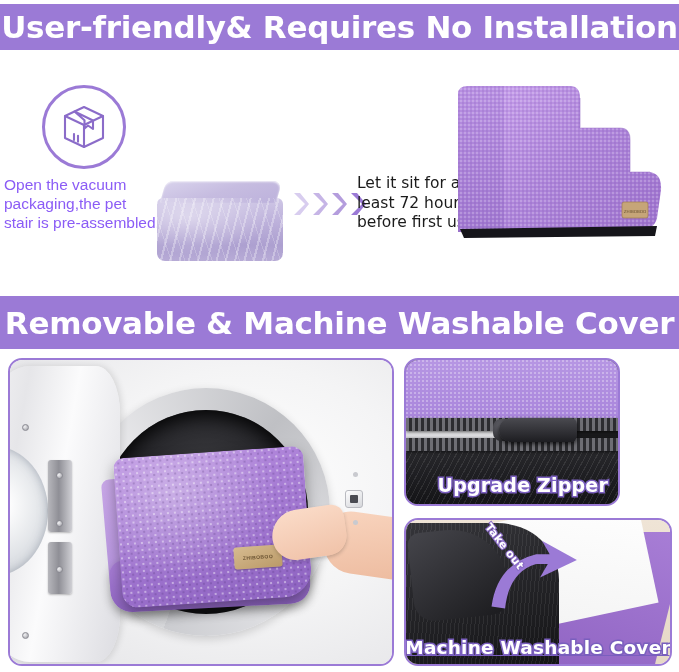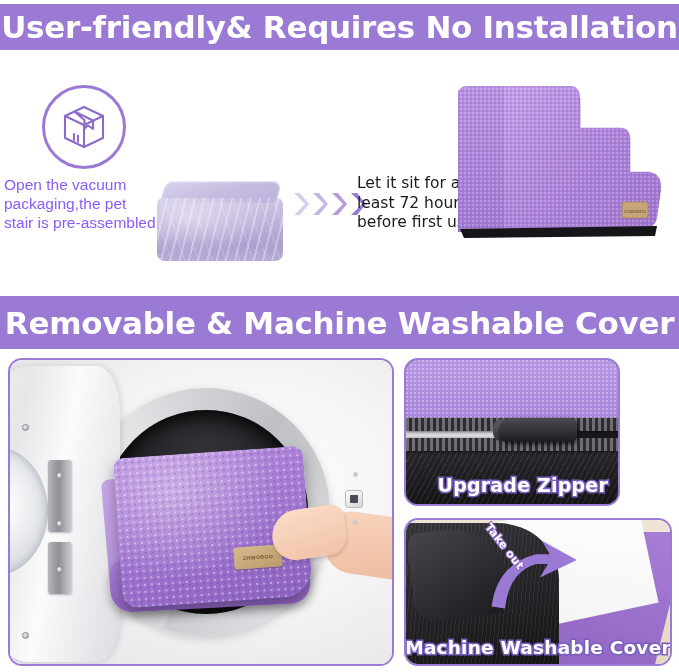--- a/index.html
+++ b/index.html
@@ -121,21 +121,21 @@
 
   .panel-caption {
     position: absolute; z-index: 9;
     font-size: 19px; font-weight: 800; color: #ffffff;
     font-family: "DejaVu Sans", "Liberation Sans", sans-serif;
     letter-spacing: .2px; white-space: nowrap;
     -webkit-text-stroke: 3.2px #7a5fbe;
     paint-order: stroke fill;
   }
   #cap-zipper { right: 10px; bottom: 8px; }
-  #cap-cover  { left: 50%; transform: translateX(-50%); bottom: 6px; font-size: 18.5px; }
+  #cap-cover  { left: 50%; transform: translateX(-50%); bottom: 6px; font-size: 18.5px; text-decoration: underline; }
 
   
   .wm-body {
     position:absolute; inset:0;
     background: radial-gradient(ellipse at 62% 42%, #ffffff 0%, #f4f4f5 48%, #e3e3e6 100%);
   }
   .wm-door-open {
     position:absolute; left:-40px; top:6px; width:150px; height:296px;
     background: linear-gradient(100deg,#f7f7f8 0%,#e6e6e9 30%,#fbfbfc 55%,#dcdce1 100%);
     border-radius: 40% 16% 16% 40%;

